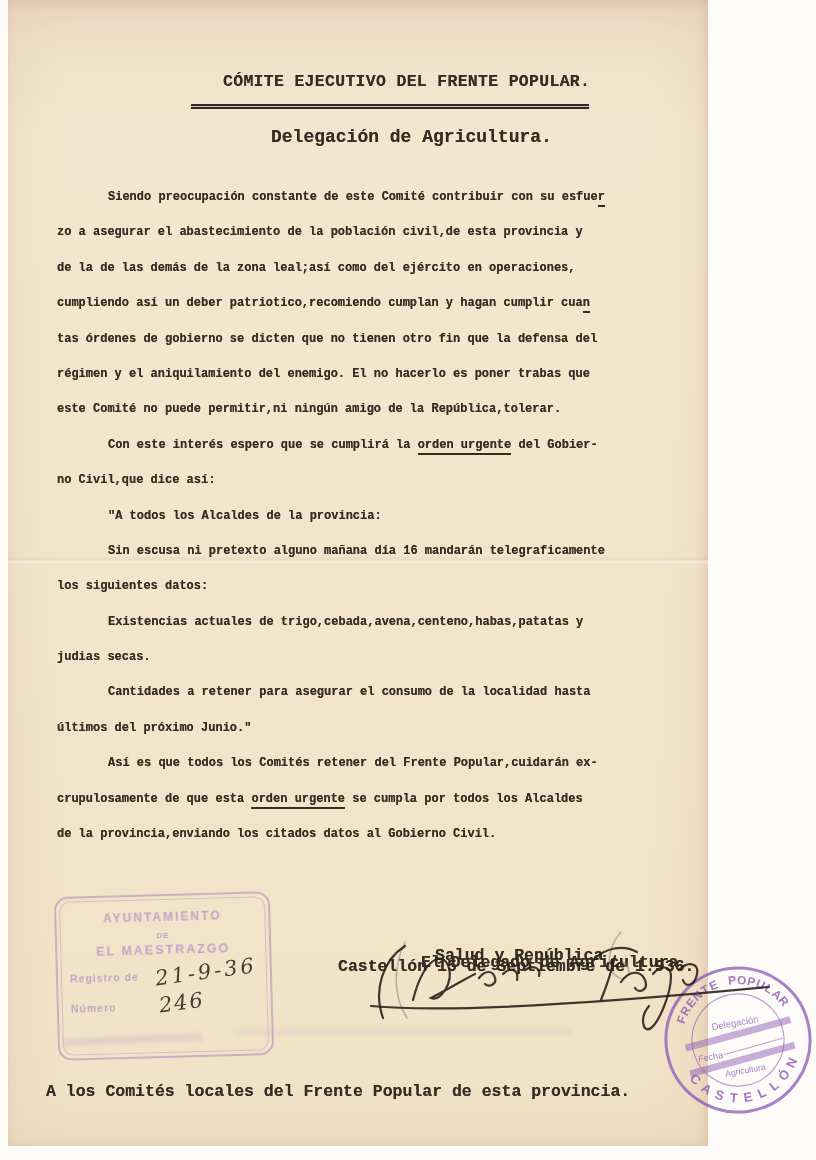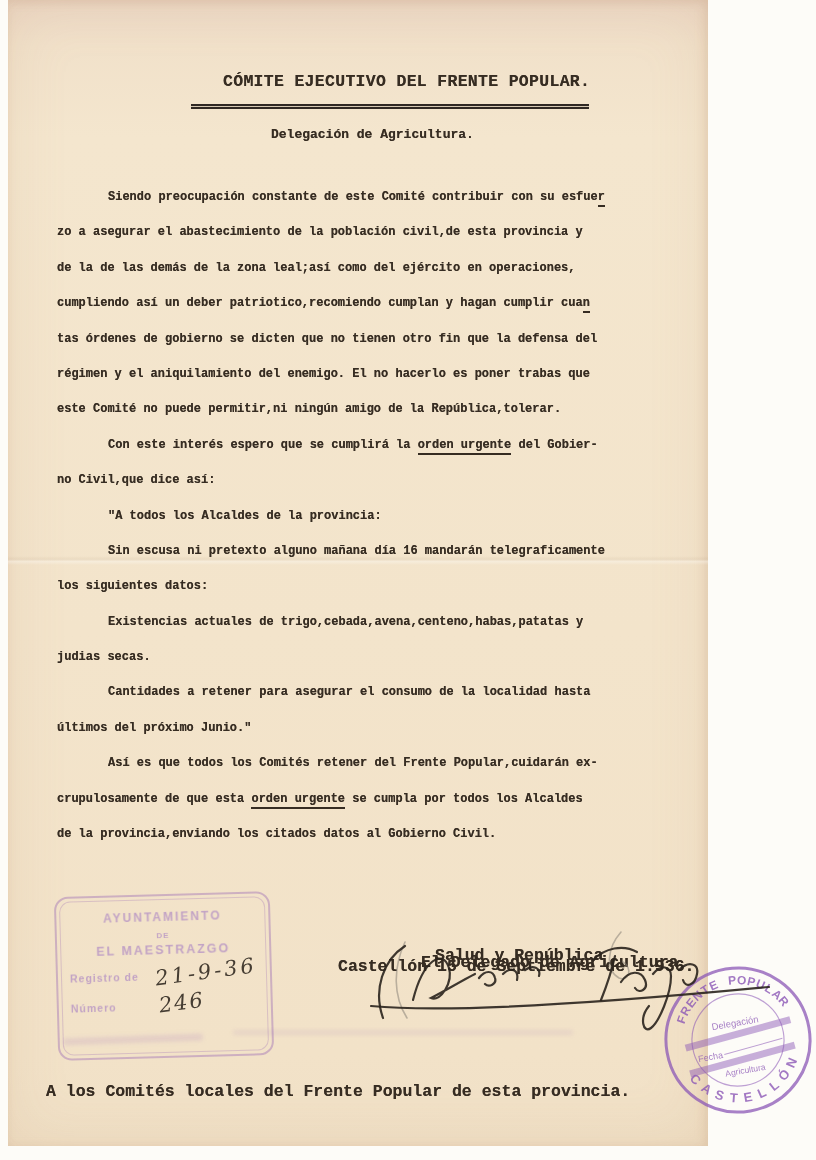--- a/index.html
+++ b/index.html
@@ -7,21 +7,21 @@
   body{width:816px;height:1160px;position:relative;background:#fdfcf8;font-family:"Liberation Mono",monospace;overflow:hidden;}
   .paper{position:absolute;left:8px;top:0;width:700px;height:1146px;
     background:linear-gradient(180deg,#ecd8c5 0%,#f1e1ca 4%,#f4e6ce 12%,#f3e4cb 55%,#f2e2c8 92%,#f0e0c6 100%);
     box-shadow:inset 0 0 60px rgba(190,150,110,.16), inset -5px 0 10px rgba(190,150,110,.14), inset 0 4px 8px rgba(170,120,90,.10);}
   .crease{position:absolute;left:0;top:556px;width:100%;height:9px;
     background:linear-gradient(180deg,rgba(120,90,60,0) 0%,rgba(120,90,60,.07) 35%,rgba(255,255,255,.30) 62%,rgba(120,90,60,0) 100%);}
   .typed{color:#362c22;font-weight:bold;text-shadow:0 0 .6px rgba(54,44,34,.75);}
   .title{position:absolute;left:215px;top:72px;font-size:16.5px;letter-spacing:.3px;}
   .title-underline{position:absolute;left:183px;top:104px;width:398px;height:5px;
     background:linear-gradient(180deg,#2f2823 0 2px,rgba(47,40,35,.15) 2px 3px,#2f2823 3px 5px);}
-  .subtitle{position:absolute;left:263px;top:127px;font-size:13px;}
+  .subtitle{position:absolute;left:263px;top:127px;font-size:18px;}
   .body-lines{position:absolute;left:37px;top:180px;width:762px;font-size:12px;margin-left:12px;}
   .tline{height:35.4px;line-height:35.4px;white-space:pre;}
   .tline.ind{padding-left:51px;}
   .ul{border-bottom:2px solid #362c22;padding-bottom:1px;}
   .closing{position:absolute;font-size:16.5px;}
   .salud{left:427px;top:906px;margin-top:40px;}
   .dateline{left:330px;top:933px;margin-top:24px;}
   .signer{left:413px;top:953px;}
   .footer-line{position:absolute;left:38px;top:1082px;font-size:16.5px;text-align:center;}
 

